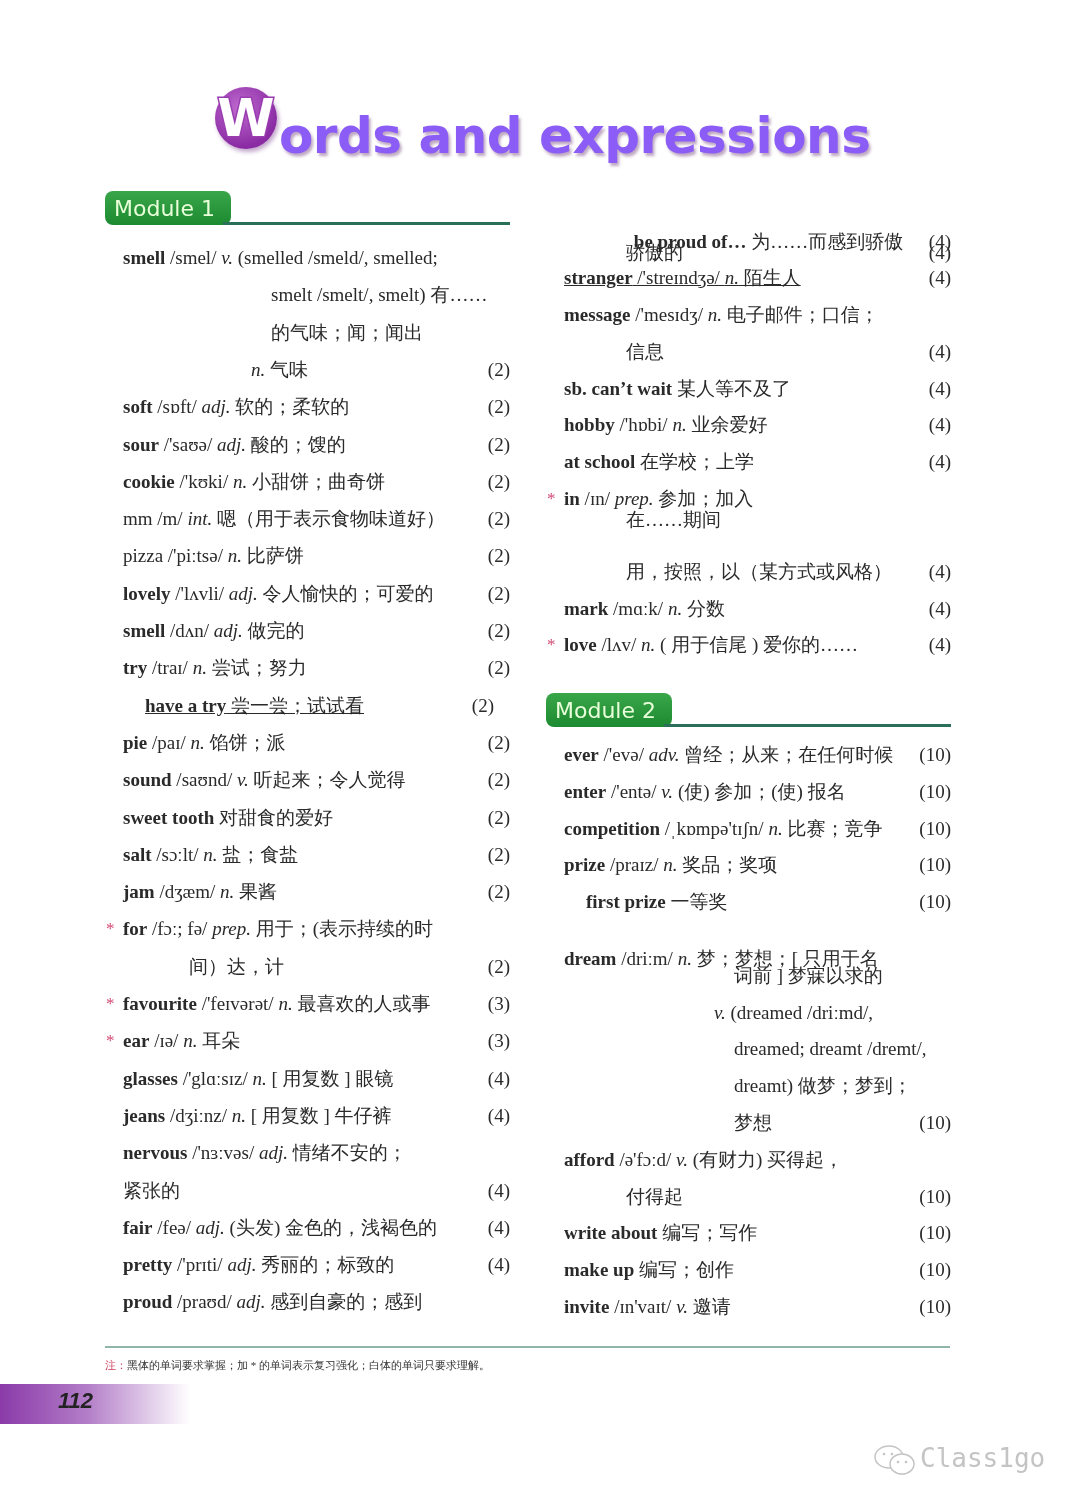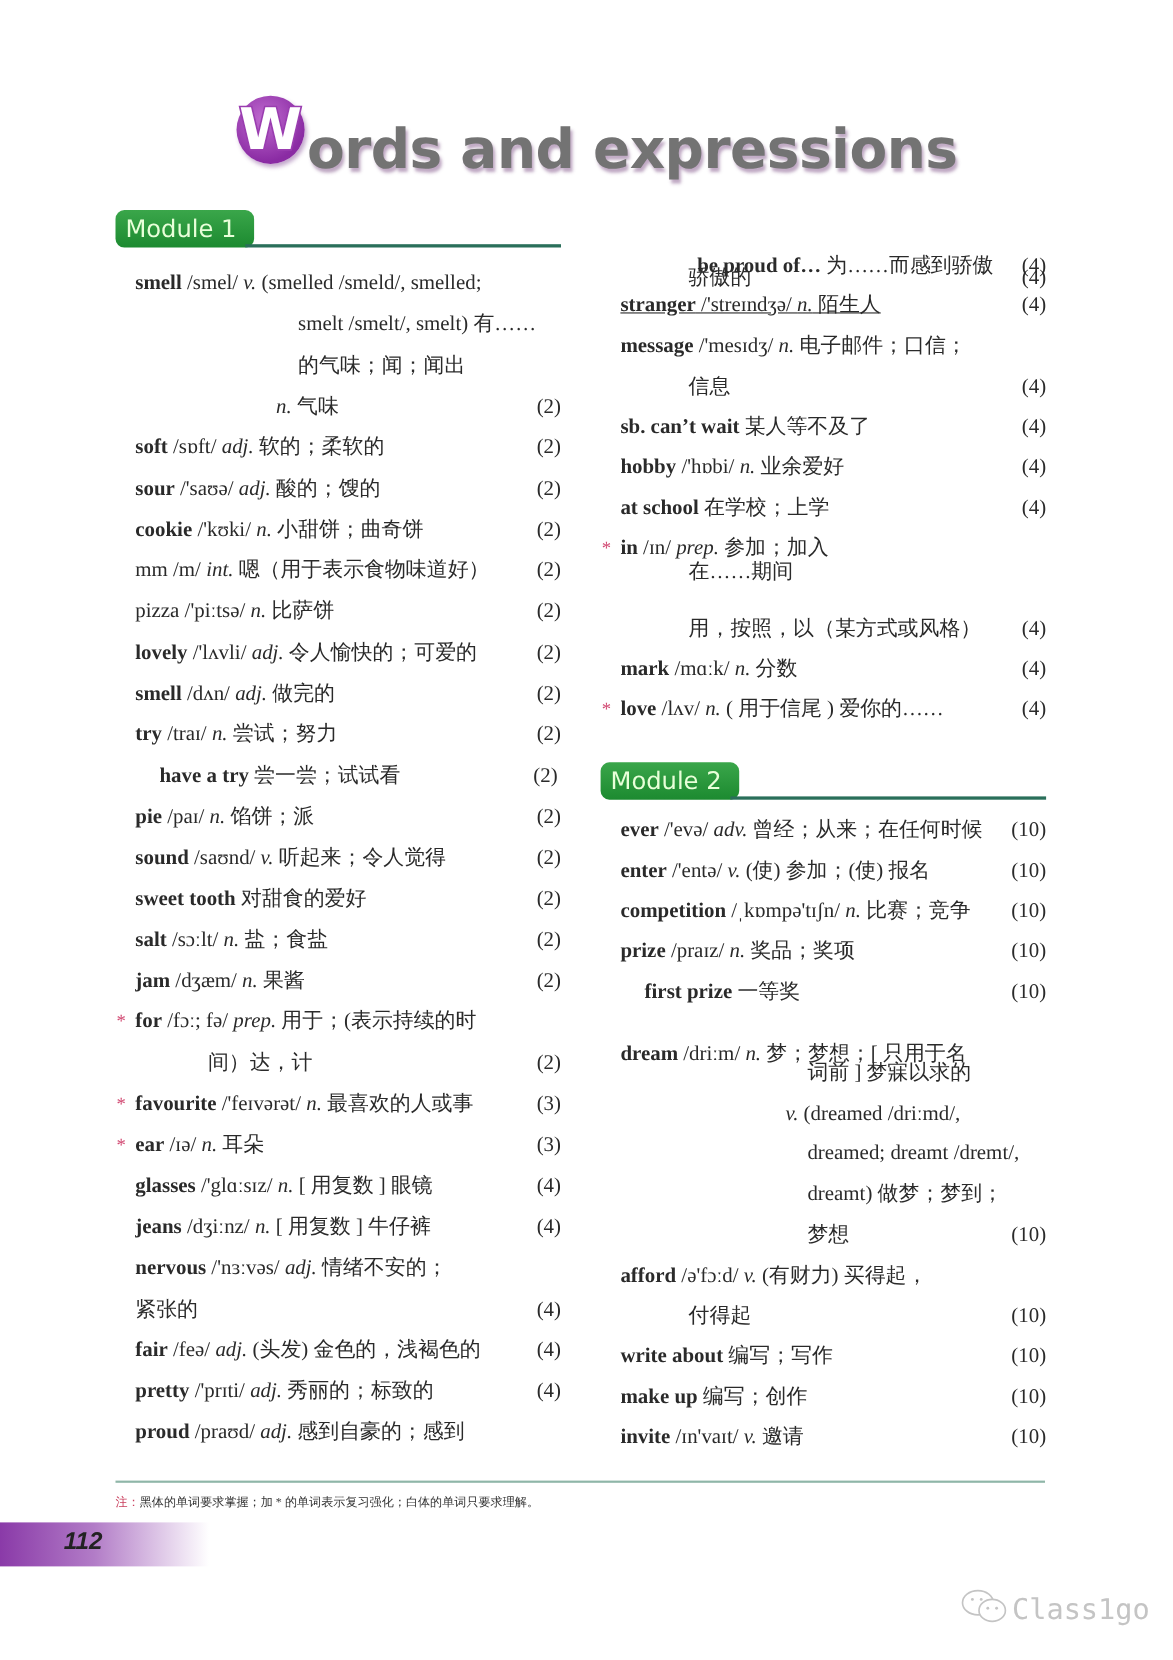--- a/index.html
+++ b/index.html
@@ -12,21 +12,21 @@
   }
   .title-badge {
     width: 62px; height: 62px; border-radius: 50%;
     background: radial-gradient(circle at 40% 35%, #c06bd0, #8a2ba3 70%);
     box-shadow: 2px 3px 4px rgba(120,60,140,0.45);
     color: #fff; font-family: "DejaVu Sans", sans-serif; font-weight: bold; font-size: 52px;
     display: flex; align-items: center; justify-content: center; line-height: 1;
     -webkit-text-stroke: 3px #9a3db0; paint-order: stroke fill;
   }
   .title-text {
-    font-family: "DejaVu Sans", sans-serif; font-weight: bold; font-size: 50px; color: #737373;
+    font-family: "DejaVu Sans", sans-serif; font-weight: bold; font-size: 50px; color: #8b5cf6;
     letter-spacing: -0.5px; text-shadow: 2px 3px 3px rgba(110,60,120,0.45); margin-left: 2px; margin-top: 36px;
   }
   .col { position: absolute; top: 0; }
   .col-left { left: 105px; width: 405px; }
   .col-right { left: 546px; width: 405px; }
   .module-head { position: absolute; height: 34px; }
   .module-tab {
     position: absolute; left: 0; top: 0; height: 34px; width: 126px;
     background: linear-gradient(#3aa64a, #1c8a30); border-radius: 8px 8px 8px 8px;
     color: #e8ffd9; font-family: "DejaVu Sans", sans-serif; font-size: 22px;
@@ -45,21 +45,21 @@
   .note .note-label { color: #c9405e; }
   .page-band {
     position: absolute; left: 0; top: 1384px; width: 190px; height: 40px;
     background: linear-gradient(90deg, #8a3aa8 0%, #b27cc7 45%, #ffffff 100%);
   }
   .page-num {
     position: absolute; left: 58px; top: 1388px; font-family: "Liberation Sans", sans-serif;
     font-weight: bold; font-size: 22px; color: #222; font-style: italic;
   }
   .watermark {
-    position: absolute; left: 872px; top: 1443px; display: flex; align-items: flex-end; color: #c4c4c4;
+    position: absolute; left: 872px; top: 1443px; display: flex; align-items: flex-start; color: #c4c4c4;
     font-family: "DejaVu Sans Mono", monospace; font-size: 26px;
   }
 </style>
 </head>
 <body>
 
 <div class="title">
   <div class="title-badge">W</div>
   <div class="title-text">ords and expressions</div>
 </div>
@@ -75,21 +75,21 @@
       <div class="row" style="top: 317.6px; left: 166px; right: 0px;"><span class="hw"></span><span></span><span class="pos"></span><span>的气味；闻；闻出</span><span class="ref"></span></div>
       <div class="row" style="top: 354.9px; left: 146px; right: 0px;"><span class="hw"></span><span></span><span class="pos">n.</span><span> 气味</span><span class="ref">(2)</span></div>
       <div class="row" style="top: 392.2px; left: 18px; right: 0px;"><span class="hw">soft</span><span> /sɒft/ </span><span class="pos">adj.</span><span> 软的；柔软的</span><span class="ref">(2)</span></div>
       <div class="row" style="top: 429.5px; left: 18px; right: 0px; font-family: Liberation Serif, serif;"><span class="hw">sour</span><span> /'saʊə/ </span><span class="pos">adj.</span><span> 酸的；馊的</span><span class="ref">(2)</span></div>
       <div class="row" style="top: 466.8px; left: 18px; right: 0px;"><span class="hw">cookie</span><span> /'kʊki/ </span><span class="pos">n.</span><span> 小甜饼；曲奇饼</span><span class="ref">(2)</span></div>
       <div class="row" style="top: 504.1px; left: 18px; right: 0px;"><span class="hw"></span><span>mm /m/ </span><span class="pos">int.</span><span> 嗯（用于表示食物味道好）</span><span class="ref">(2)</span></div>
       <div class="row" style="top: 541.4px; left: 18px; right: 0px;"><span class="hw"></span><span>pizza /'piːtsə/ </span><span class="pos">n.</span><span> 比萨饼</span><span class="ref">(2)</span></div>
       <div class="row" style="top: 578.7px; left: 18px; right: 0px;"><span class="hw">lovely</span><span> /'lʌvli/ </span><span class="pos">adj.</span><span> 令人愉快的；可爱的</span><span class="ref">(2)</span></div>
       <div class="row" style="top: 616px; left: 18px; right: 0px;"><span class="hw">smell</span><span> /dʌn/ </span><span class="pos">adj.</span><span> 做完的</span><span class="ref">(2)</span></div>
       <div class="row" style="top: 653.3px; left: 18px; right: 0px;"><span class="hw">try</span><span> /traɪ/ </span><span class="pos">n.</span><span> 尝试；努力</span><span class="ref">(2)</span></div>
-      <div class="row" style="top: 690.6px; left: 40px; right: 3px;"><span class="hw">have a try</span><span></span><span class="pos"></span><span> 尝一尝；试试看</span><span class="ref">(2)</span></div>
+      <div class="row" style="top: 690.6px; left: 40px; right: 16px; text-decoration: underline;"><span class="hw">have a try</span><span></span><span class="pos"></span><span> 尝一尝；试试看</span><span class="ref">(2)</span></div>
       <div class="row" style="top: 727.9px; left: 18px; right: 0px;"><span class="hw">pie</span><span> /paɪ/ </span><span class="pos">n.</span><span> 馅饼；派</span><span class="ref">(2)</span></div>
       <div class="row" style="top: 765.2px; left: 18px; right: 0px;"><span class="hw">sound</span><span> /saʊnd/ </span><span class="pos">v.</span><span> 听起来；令人觉得</span><span class="ref">(2)</span></div>
       <div class="row" style="top: 802.5px; left: 18px; right: 0px;"><span class="hw">sweet tooth</span><span></span><span class="pos"></span><span> 对甜食的爱好</span><span class="ref">(2)</span></div>
       <div class="row" style="top: 839.8px; left: 18px; right: 0px;"><span class="hw">salt</span><span> /sɔːlt/ </span><span class="pos">n.</span><span> 盐；食盐</span><span class="ref">(2)</span></div>
       <div class="row" style="top: 877.1px; left: 18px; right: 0px;"><span class="hw">jam</span><span> /dʒæm/ </span><span class="pos">n.</span><span> 果酱</span><span class="ref">(2)</span></div>
       <div class="row" style="top: 914.4px; left: 18px; right: 0px;"><span class="star">*</span><span class="hw">for</span><span> /fɔː; fə/ </span><span class="pos">prep.</span><span> 用于；(表示持续的时</span><span class="ref"></span></div>
       <div class="row" style="top: 951.7px; left: 84px; right: 0px;"><span class="hw"></span><span></span><span class="pos"></span><span>间）达，计</span><span class="ref">(2)</span></div>
       <div class="row" style="top: 989px; left: 18px; right: 0px;"><span class="star">*</span><span class="hw">favourite</span><span> /'feɪvərət/ </span><span class="pos">n.</span><span> 最喜欢的人或事</span><span class="ref">(3)</span></div>
       <div class="row" style="top: 1026.3px; left: 18px; right: 0px;"><span class="star">*</span><span class="hw">ear</span><span> /ɪə/ </span><span class="pos">n.</span><span> 耳朵</span><span class="ref">(3)</span></div>
       <div class="row" style="top: 1063.6px; left: 18px; right: 0px;"><span class="hw">glasses</span><span> /'glɑːsɪz/ </span><span class="pos">n.</span><span> [ 用复数 ] 眼镜</span><span class="ref">(4)</span></div>

